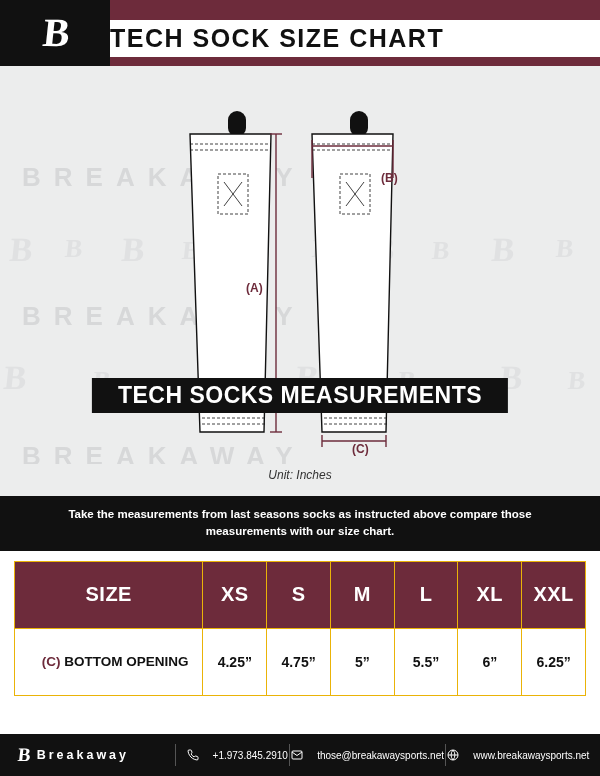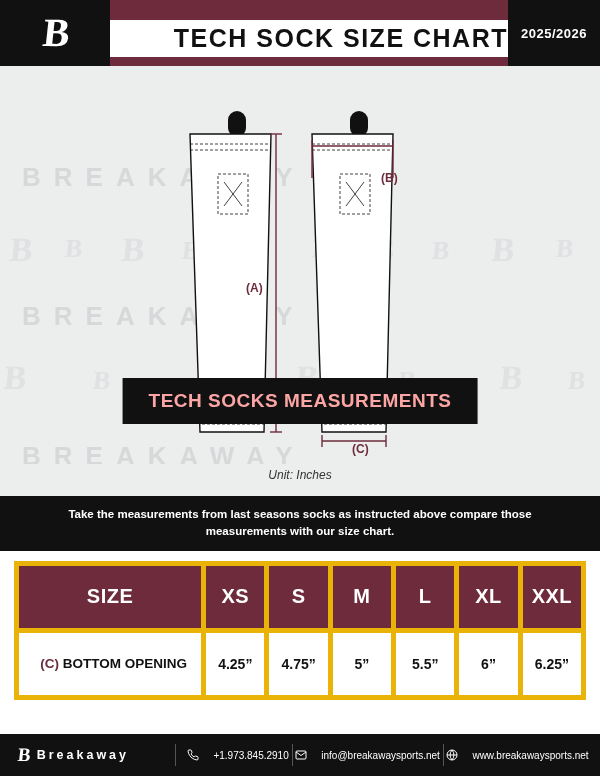--- a/index.html
+++ b/index.html
@@ -35,21 +35,21 @@
     font-size: 40px;
     line-height: 1;
     letter-spacing: -2px;
     position: relative;
     transform: skewX(-6deg);
   }
   .header-title-wrap {
     flex: 1;
     display: flex;
     align-items: center;
-    justify-content: flex-end;
+    justify-content: flex-start;
     margin: 20px 0 9px 0;
     background: #ffffff;
   }
   .header-title {
     font-size: 25px;
     font-weight: bold;
     letter-spacing: 1.5px;
     color: #111111;
     text-transform: uppercase;
     font-family: "Liberation Sans", sans-serif;
@@ -108,23 +108,23 @@
   .meas-banner-wrap {
     position: relative;
     height: 0;
   }
   .meas-banner {
     position: absolute;
     left: 50%;
     transform: translateX(-50%);
     top: -40px;
     background: #111111;
-    color: #fca5a5;
-    padding: 12px 26px;
-    font-size: 19px;
+    color: #ffffff;
+    padding: 4px 26px;
+    font-size: 23px;
     font-weight: bold;
     letter-spacing: 0.5px;
     white-space: nowrap;
   }
 
   .unit-line {
     background: #eceded;
     text-align: center;
     font-size: 12px;
     font-style: italic;
@@ -147,21 +147,21 @@
     padding: 10px 14px 6px 14px;
     background: #ffffff;
   }
   table.size-table {
     width: 100%;
     border-collapse: collapse;
     table-layout: fixed;
   }
   table.size-table th,
   table.size-table td {
-    border: 5px solid #eab308;
+    border: 1px solid #eab308;
     text-align: center;
     font-size: 14px;
     font-weight: bold;
     height: 67px;
     color: #111111;
   }
   table.size-table thead th {
     background: #6d2b3b;
     color: #ffffff;
     font-size: 20px;
@@ -233,21 +233,20 @@
 </head>
 <body>
 
 <div class="header">
   <div class="header-logo">
     <span class="logo-b">B</span>
   </div>
   <div class="header-title-wrap">
     <div class="header-title">TECH SOCK SIZE CHART</div>
   </div>
-  <div class="header-season">2025/2026</div>
 </div>
 
 <div class="diagram-area">
 
   <div class="wm-layer">
     <div class="wm-text" style="left:22px;  top:96px;">BREAKAWAY</div>
     <div class="wm-text" style="left:22px;  top:235px;">BREAKAWAY</div>
     <div class="wm-text" style="left:22px;  top:375px;">BREAKAWAY</div>
 
     <div class="wm-b" style="left:10px;  top:165px;">B</div>
@@ -365,21 +364,21 @@
       <span>+1.973.845.2910</span>
     </div>
     <div class="footer-divider"></div>
     <div class="footer-item">
       <span>
         <svg width="12" height="12" viewBox="0 0 24 24" fill="none" stroke="#ffffff" stroke-width="2">
           <rect x="2" y="4" width="20" height="16" rx="2"></rect>
           <path d="M22 6l-10 7L2 6"></path>
         </svg>
       </span>
-      <span>info@breakawaysports.net</span>
+      <span>those@breakawaysports.net</span>
     </div>
     <div class="footer-divider"></div>
     <div class="footer-item">
       <span>
         <svg width="12" height="12" viewBox="0 0 24 24" fill="none" stroke="#ffffff" stroke-width="2">
           <circle cx="12" cy="12" r="10"></circle>
           <path d="M2 12h20M12 2a15 15 0 0 1 0 20A15 15 0 0 1 12 2z"></path>
         </svg>
       </span>
       <span>www.breakawaysports.net</span>

